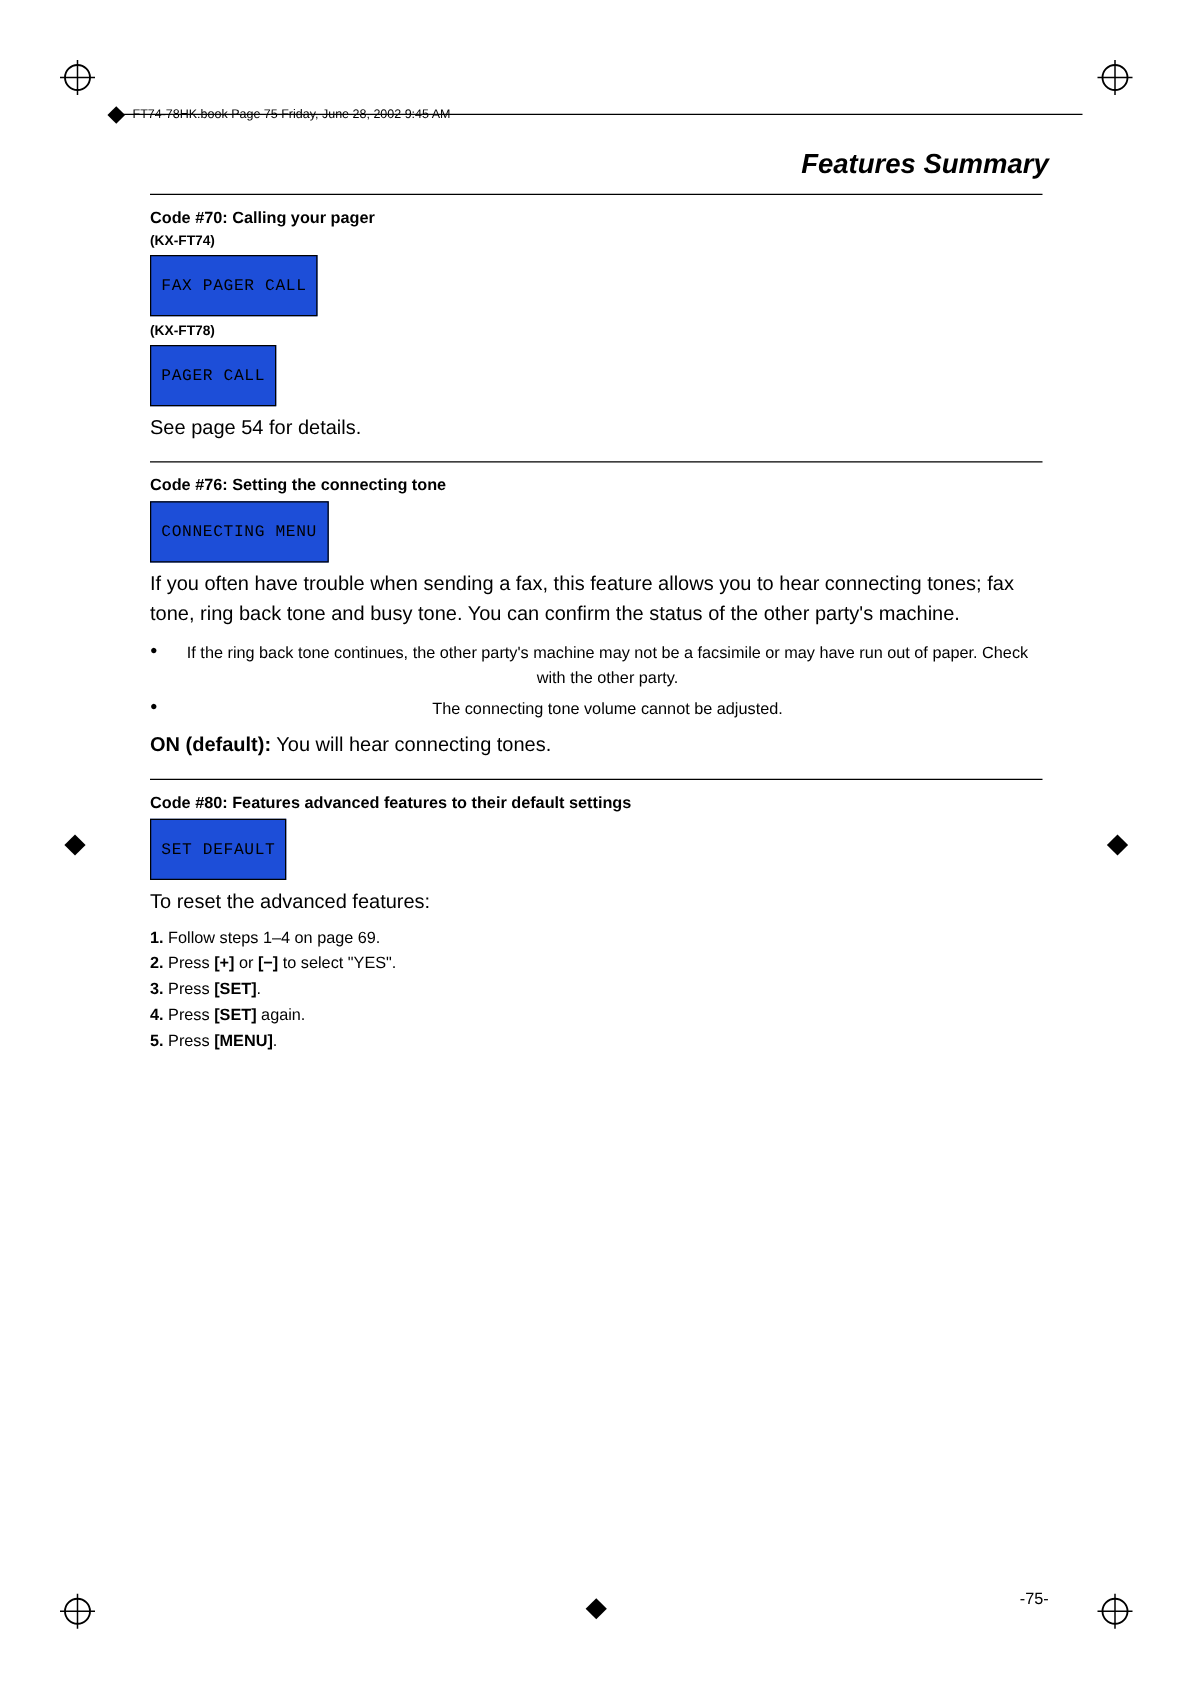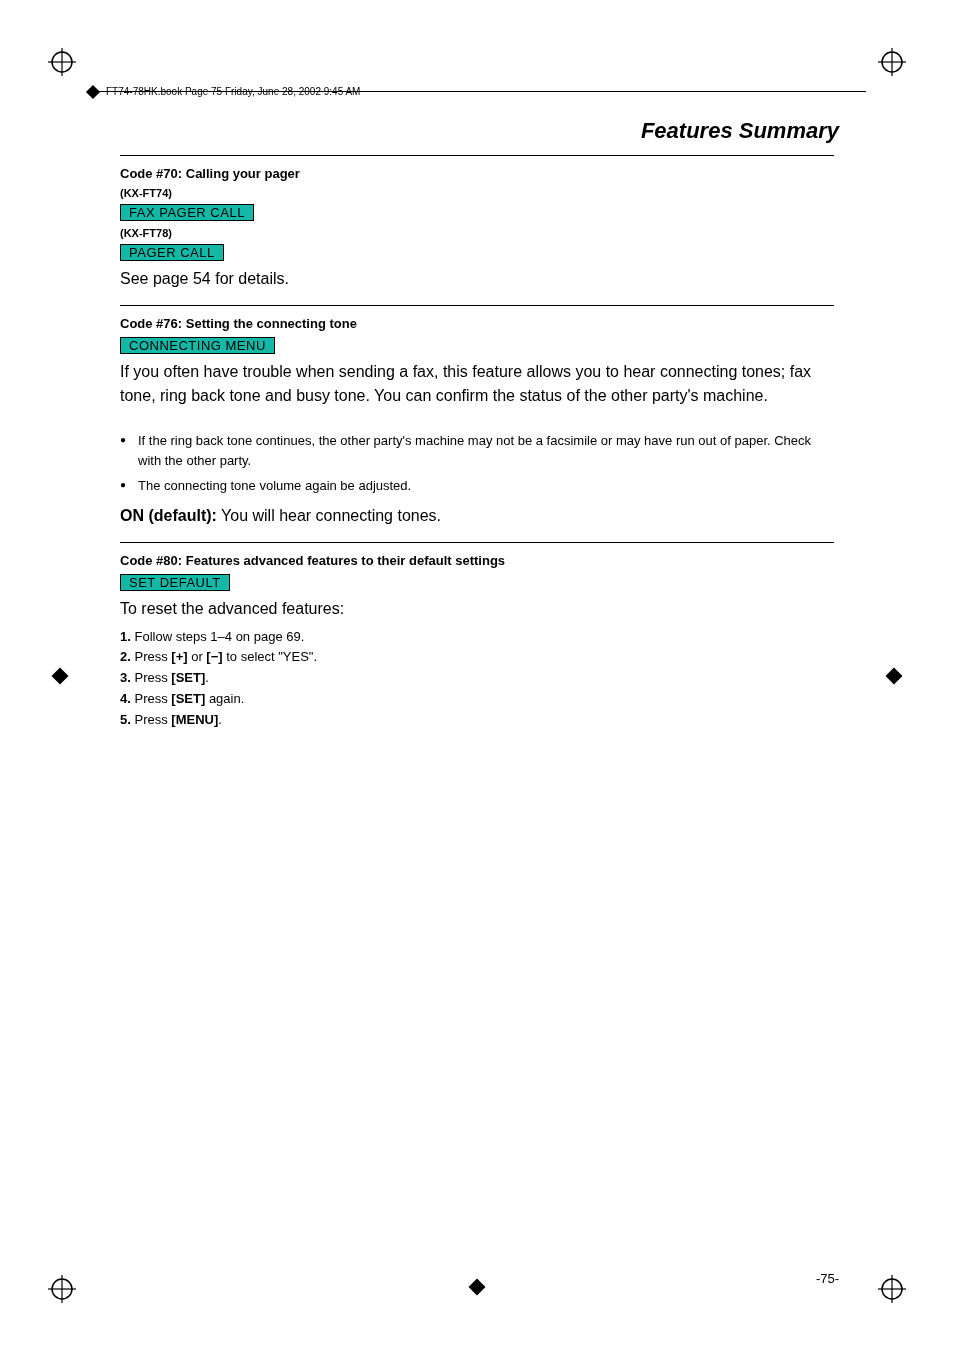--- a/index.html
+++ b/index.html
@@ -46,42 +46,43 @@
 
     
     .model-label {
       font-size: 11px;
       font-weight: bold;
       margin-bottom: 5px;
     }
 
     
     .lcd-box {
-      font-family: Liberation Sans, sans-serif;
+      font-family: Liberation Mono, monospace;
       font-size: 13px;
       border: 1px solid #000;
       display: inline-block;
-      padding: 0 8px;
-      margin-bottom: 6px;
-      background: #14b8a6;
+      padding: 16px 8px;
+      margin-bottom: 6px;
+      background: #1d4ed8;
       letter-spacing: 0.5px;
     }
 
     
     .body-text {
       font-size: 16px;
       line-height: 1.5;
       margin-bottom: 6px;
     }
 
     
     .bullet-list {
-      margin: 23px 0 8px 0;
+      margin: 8px 0 8px 0;
       list-style: none;
       padding: 0;
+      text-align: center;
     }
     .bullet-list li {
       font-size: 13px;
       line-height: 1.5;
       padding-left: 18px;
       position: relative;
       margin-bottom: 6px;
     }
     .bullet-list li::before {
       content: '●';
@@ -173,21 +174,21 @@
       <div class="body-text">See page 54 for details.</div>
     </div>
 
     <div class="section">
       <hr class="h-divider">
       <div class="section-header">Code #76: Setting the connecting tone</div>
       <div class="lcd-box">CONNECTING MENU</div>
       <div class="body-text">If you often have trouble when sending a fax, this feature allows you to hear connecting tones; fax tone, ring back tone and busy tone. You can confirm the status of the other party's machine.</div>
       <ul class="bullet-list">
         <li>If the ring back tone continues, the other party's machine may not be a facsimile or may have run out of paper. Check with the other party.</li>
-        <li>The connecting tone volume again be adjusted.</li>
+        <li>The connecting tone volume cannot be adjusted.</li>
       </ul>
       <div class="body-text">
         <span class="bold">ON (default):</span>
         <span>You will hear connecting tones.</span>
       </div>
     </div>
 
     <div class="section">
       <hr class="h-divider">
       <div class="section-header">Code #80: Features advanced features to their default settings</div>

